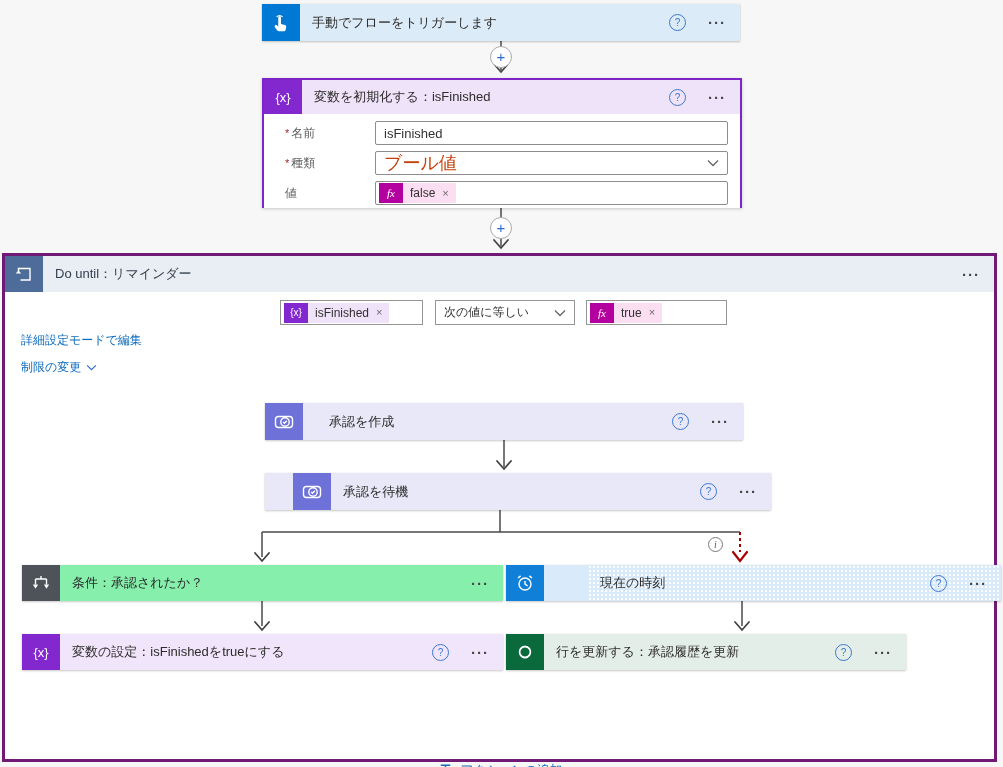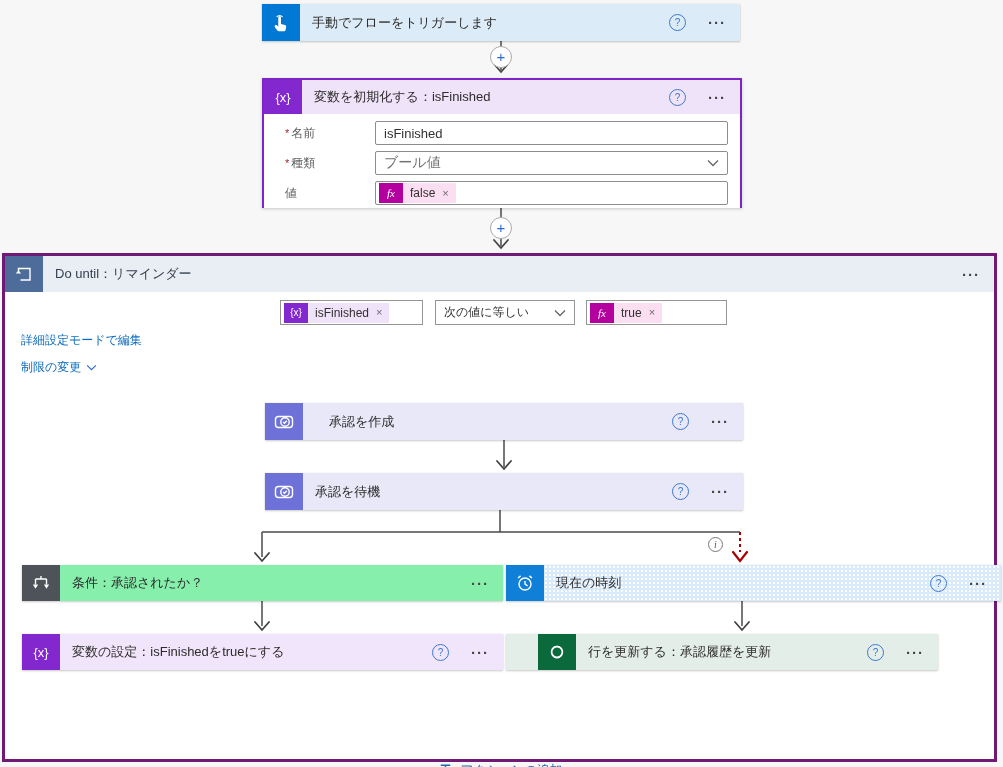--- a/index.html
+++ b/index.html
@@ -65,21 +65,21 @@
   .field-control{
     position:absolute;left:111px;width:353px;height:24px;box-sizing:border-box;
     border:1px solid #8f8d8b;background:#fff;border-radius:2px;
     display:flex;align-items:center;font-size:13px;color:#323130;
   }
   .field-control input{
     border:none;outline:none;width:100%;height:100%;padding:0 8px;
     font-family:inherit;font-size:13px;color:#323130;background:transparent;
   }
   .dropdown{justify-content:space-between;padding:0 8px;cursor:pointer;}
-  .dropdown .dd-text{font-size:14px;color:#737373;}
+  .dropdown .dd-text{font-size:18px;color:#c2410c;}
 
   
   .chip{display:inline-flex;align-items:stretch;height:20px;margin-left:3px;cursor:default;}
   .chip-icon{
     width:24px;display:flex;align-items:center;justify-content:center;
     color:#fff;font-size:11px;
   }
   .chip-icon.fx{font-style:italic;font-family:"Liberation Serif",serif;background:#b4009e;}
   .chip-icon.varx{background:#8327cf;font-size:10px;}
   .chip-body{display:flex;align-items:center;gap:7px;padding:0 7px;font-size:12px;color:#323130;}
@@ -279,21 +279,21 @@
         <path d="M11.2 12l1.3 1.3 2.3-2.6"></path>
       </svg>
     </div>
     <div class="card-main">
       <div class="card-title">承認を作成</div>
       <div class="help-circle">?</div>
       <div class="menu-dots">···</div>
     </div>
   </div>
 
-  <div class="card theme-approval" style="left:260px;top:217px;width:478px;height:37px;">
+  <div class="card theme-approval" style="left:260px;top:217px;width:478px;height:37px;padding-left:28px;">
     <div class="card-icon bg-approval">
       <svg width="24" height="24" viewBox="0 0 24 24" fill="none" stroke="#fff" stroke-width="1.4">
         <rect x="3.5" y="6.5" width="17" height="11" rx="3"></rect>
         <circle cx="13" cy="12" r="4.2"></circle>
         <path d="M11.2 12l1.3 1.3 2.3-2.6"></path>
       </svg>
     </div>
     <div class="card-main">
       <div class="card-title">承認を待機</div>
       <div class="help-circle">?</div>
@@ -308,21 +308,21 @@
         <path d="M1.9 11.5h5.2L4.5 15.8z" fill="#fff"></path>
         <path d="M12.9 11.5h5.2L15.5 15.8z" fill="#fff"></path>
       </svg>
     </div>
     <div class="card-main">
       <div class="card-title">条件：承認されたか？</div>
       <div class="menu-dots">···</div>
     </div>
   </div>
 
-  <div class="card theme-clock dotted" style="left:501px;top:309px;width:495px;height:36px;">
+  <div class="card theme-clock dotted" style="left:501px;top:309px;width:495px;height:36px;gap:44px;">
     <div class="card-icon bg-clock">
       <svg width="20" height="20" viewBox="0 0 20 20" fill="none" stroke="#fff" stroke-width="1.4">
         <circle cx="10" cy="11" r="6"></circle>
         <path d="M10 8v3.2l2.6 1.6"></path>
         <path d="M3 5l2.6-2.1M17 5l-2.6-2.1"></path>
       </svg>
     </div>
     <div class="card-main">
       <div class="card-title">現在の時刻</div>
       <div class="help-circle">?</div>
@@ -332,21 +332,21 @@
 
   <div class="card theme-setvar" style="left:17px;top:378px;width:481px;height:36px;">
     <div class="card-icon bg-var" style="font-size:13px;">{x}</div>
     <div class="card-main">
       <div class="card-title">変数の設定：isFinishedをtrueにする</div>
       <div class="help-circle">?</div>
       <div class="menu-dots">···</div>
     </div>
   </div>
 
-  <div class="card theme-green" style="left:501px;top:378px;width:400px;height:36px;padding-left:32px;">
+  <div class="card theme-green" style="left:501px;top:378px;width:400px;height:36px;">
     <div class="card-icon bg-green">
       <svg width="20" height="20" viewBox="0 0 20 20" fill="none" stroke="#fff" stroke-width="1.6">
         <path d="M12.8 5.2a5.5 5.5 0 1 0 0 9.6"></path>
         <path d="M7.2 14.8a5.5 5.5 0 1 0 0-9.6"></path>
       </svg>
     </div>
     <div class="card-main">
       <div class="card-title">行を更新する：承認履歴を更新</div>
       <div class="help-circle">?</div>
       <div class="menu-dots">···</div>

